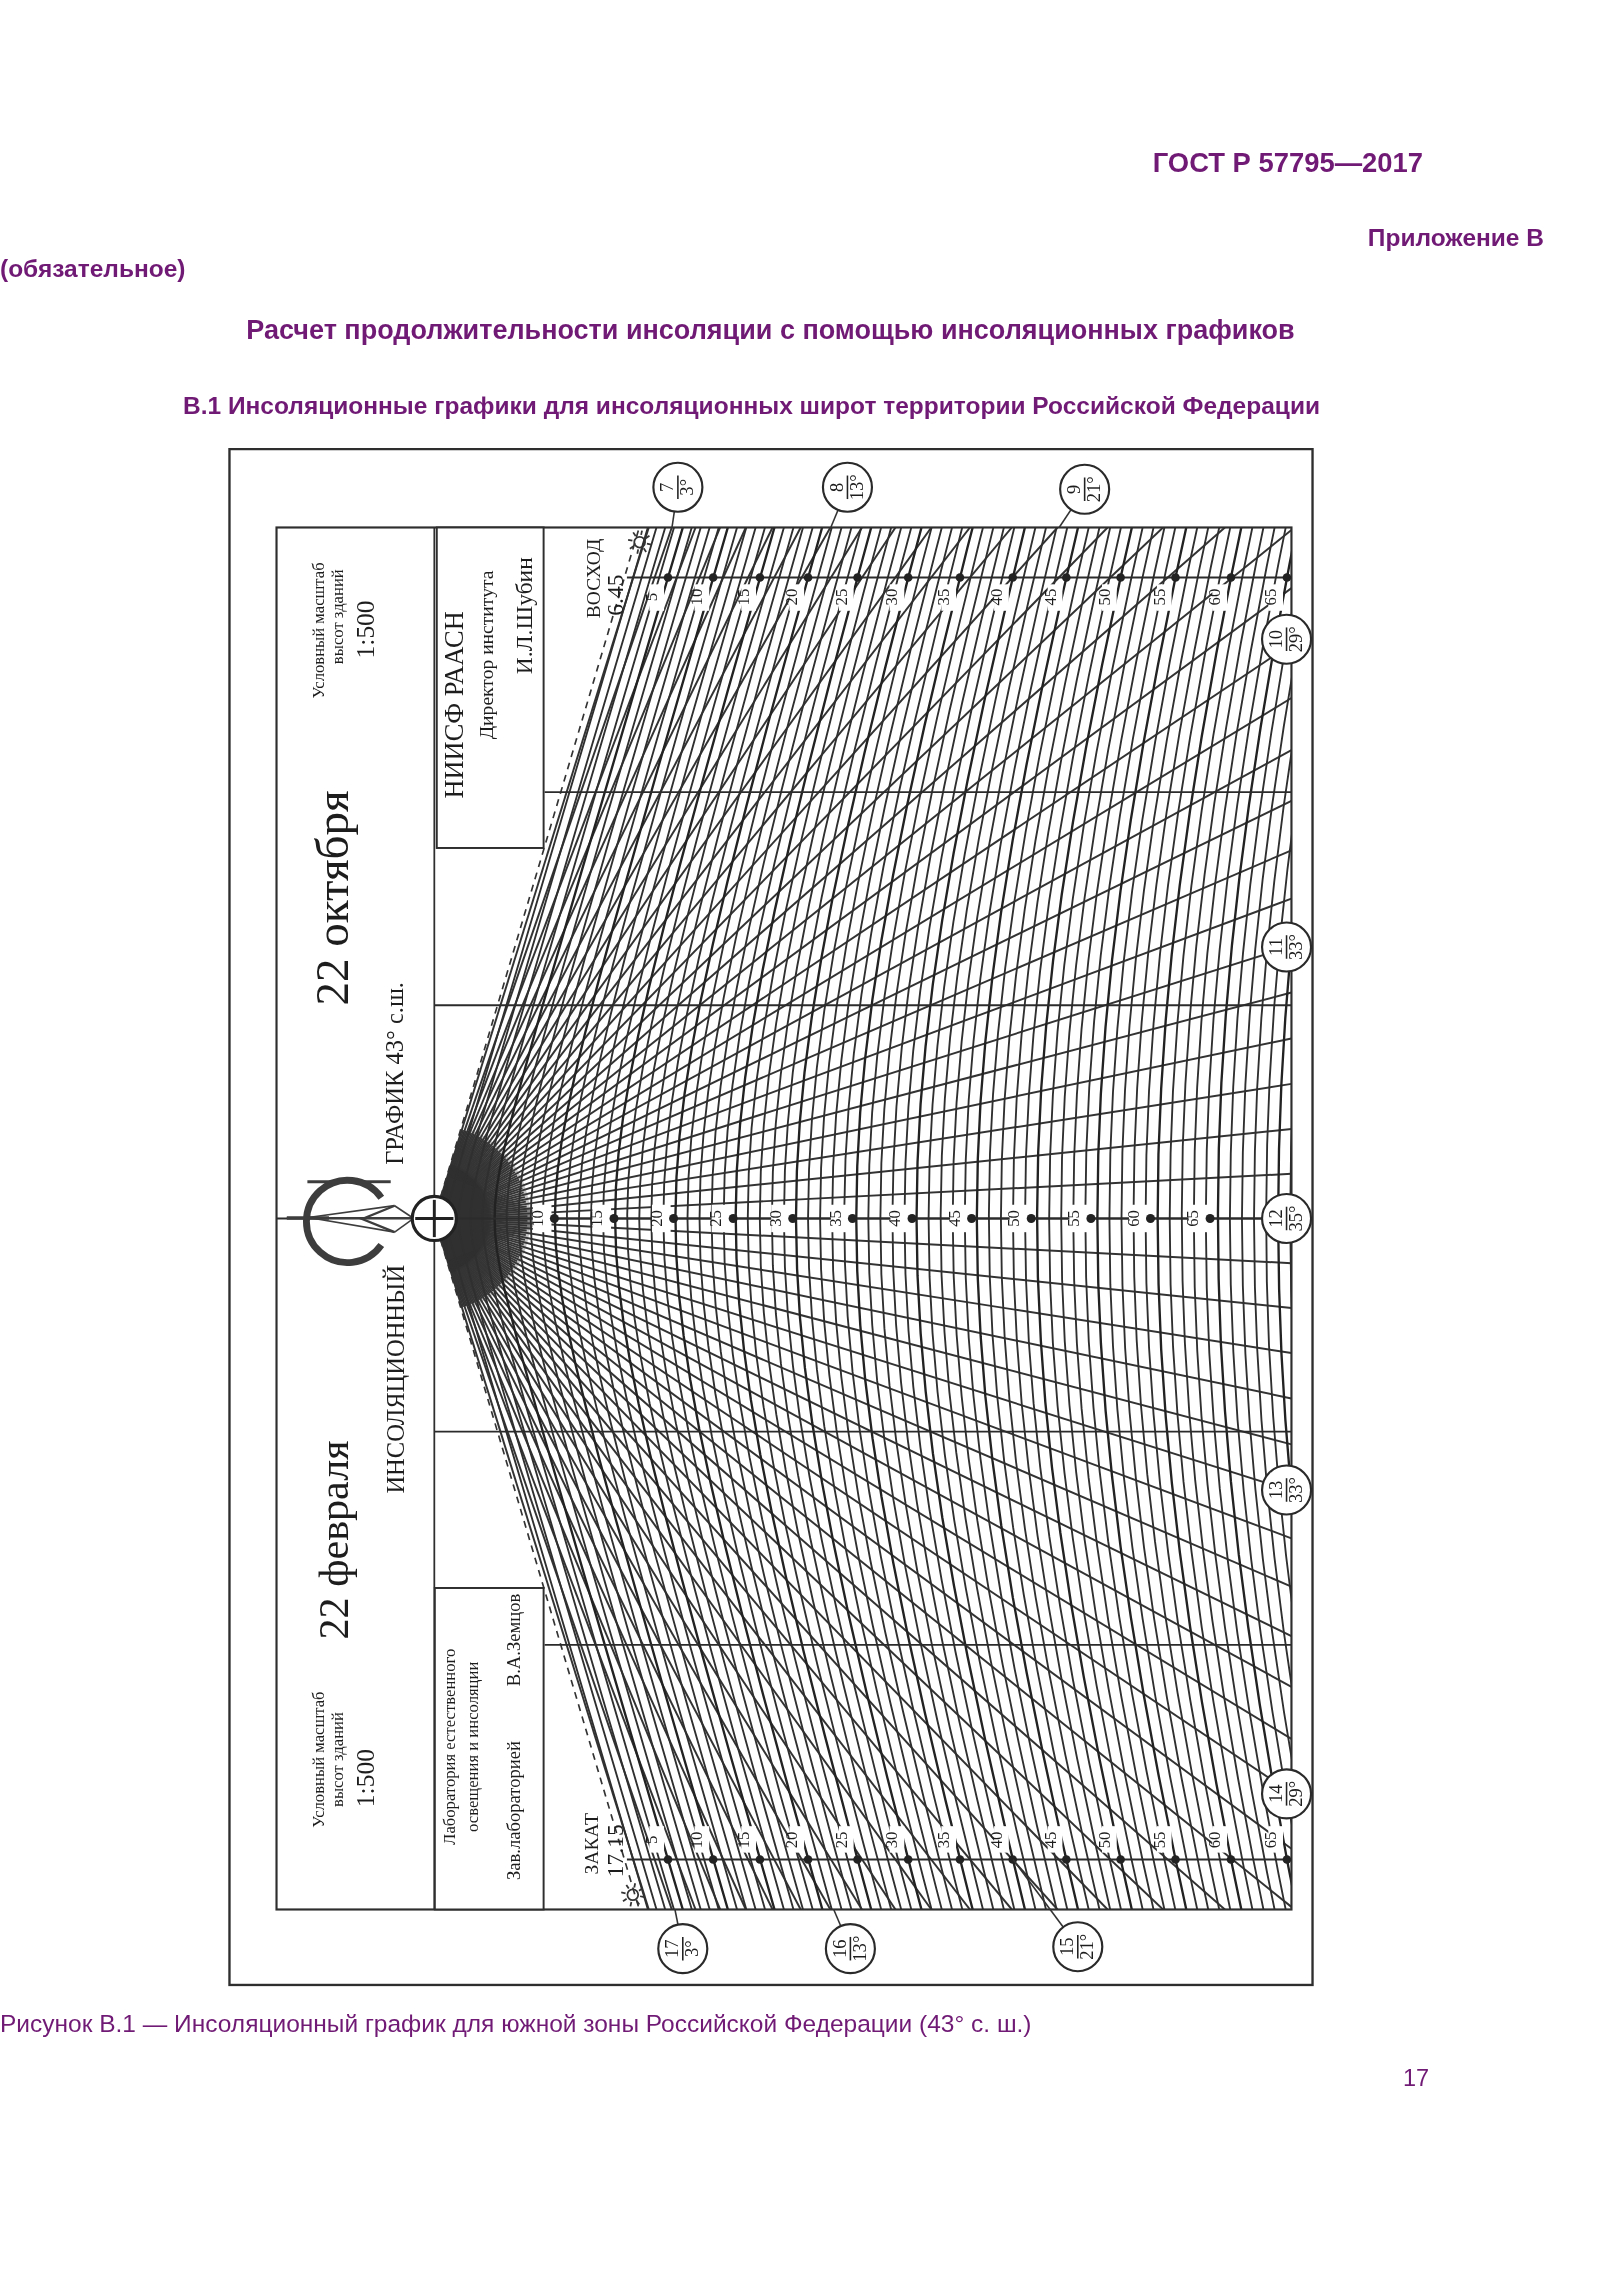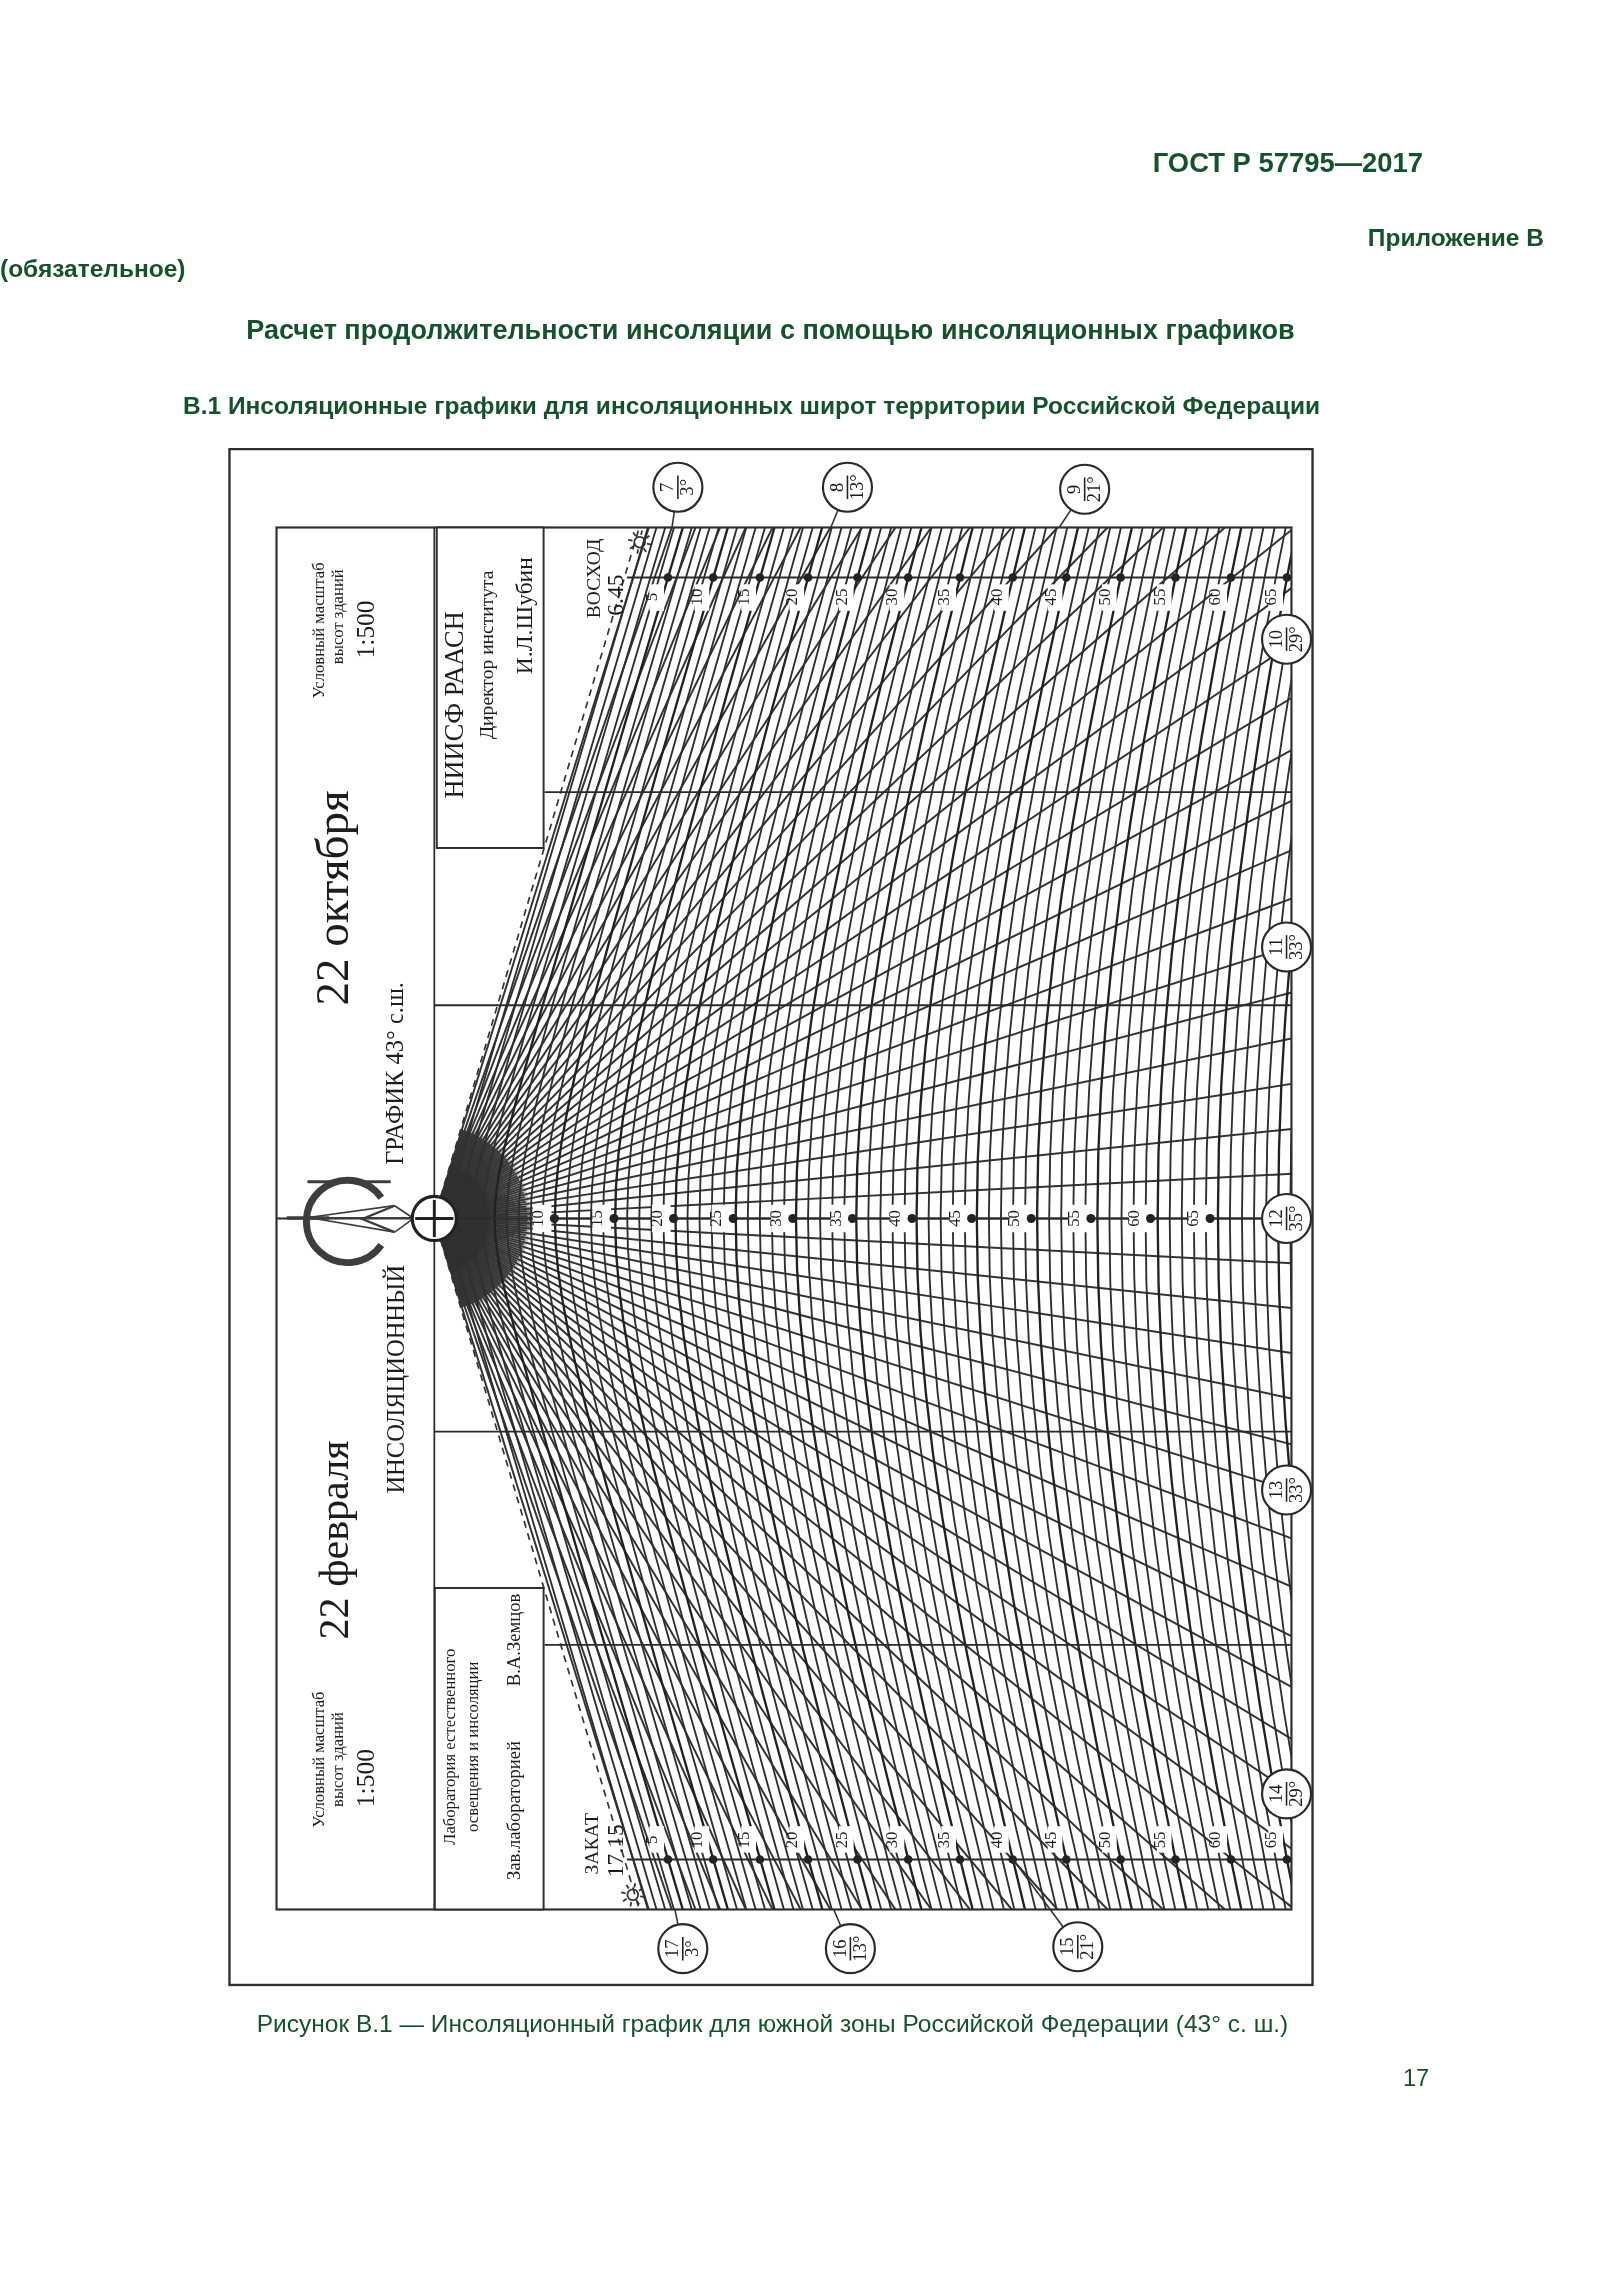--- a/index.html
+++ b/index.html
@@ -1,14 +1,14 @@
 <!DOCTYPE html>
 <html><head><meta charset="utf-8"><style>
 html,body{margin:0;padding:0;background:#fff}
-#pg{position:relative;width:1621px;height:2293px;background:#fff;overflow:hidden;font-family:"Liberation Sans",sans-serif;color:#14532d}
+#pg{position:relative;width:1621px;height:2293px;background:#fff;overflow:hidden;font-family:"Liberation Sans",sans-serif;color:#701a75}
 .abs{position:absolute}
 .b{font-weight:bold}
 </style></head><body>
 <div id="pg">
 <div class="abs b" style="top:147px;left:0;width:1423px;text-align:right;font-size:27.4px">ГОСТ Р 57795—2017</div>
 <div class="abs b" style="top:224px;left:0;width:1544px;text-align:right;font-size:24.5px">Приложение В</div>
 <div class="abs b" style="top:255px;left:0;width:1544px;text-align:left;font-size:24.5px">(обязательное)</div>
 <div class="abs b" style="top:315px;left:0;width:1541px;text-align:center;font-size:27px">Расчет продолжительности инсоляции с помощью инсоляционных графиков</div>
 <div class="abs b" style="top:392px;left:183px;font-size:24.5px">В.1 Инсоляционные графики для инсоляционных широт территории Российской Федерации</div>
 <svg width="1086" height="1539" viewBox="233 457 1108 1570" style="position:absolute;left:228px;top:448px">
@@ -473,15 +473,15 @@
         <text x="0" y="15.5" font-size="19" text-anchor="middle">13°</text>
       </g>
 <line x1="689" y1="1948" x2="697" y2="1988" stroke="#333" stroke-width="1.6"></line>
 <circle cx="697" cy="1988" r="25" fill="#fff" stroke="#2a2a2a" stroke-width="2.2"></circle>
 <g transform="translate(697 1988) rotate(-90)">
         <text x="0" y="-4.5" font-size="19" text-anchor="middle">17</text>
         <line x1="-12" y1="0" x2="12" y2="0" stroke="#222" stroke-width="1.6"></line>
         <text x="0" y="15.5" font-size="19" text-anchor="middle">3°</text>
       </g>
 </svg>
-<div class="abs" style="top:2010px;left:0;width:1545px;text-align:center;font-size:24.5px">Рисунок В.1 — Инсоляционный график для южной зоны Российской Федерации (43° с. ш.)</div>
+<div class="abs" style="top:2010px;left:0;width:1545px;font-size:24.5px">Рисунок В.1 — Инсоляционный график для южной зоны Российской Федерации (43° с. ш.)</div>
 <div class="abs" style="top:2065px;left:1403px;font-size:23.5px">17</div>
 </div>
 
 </body></html>

